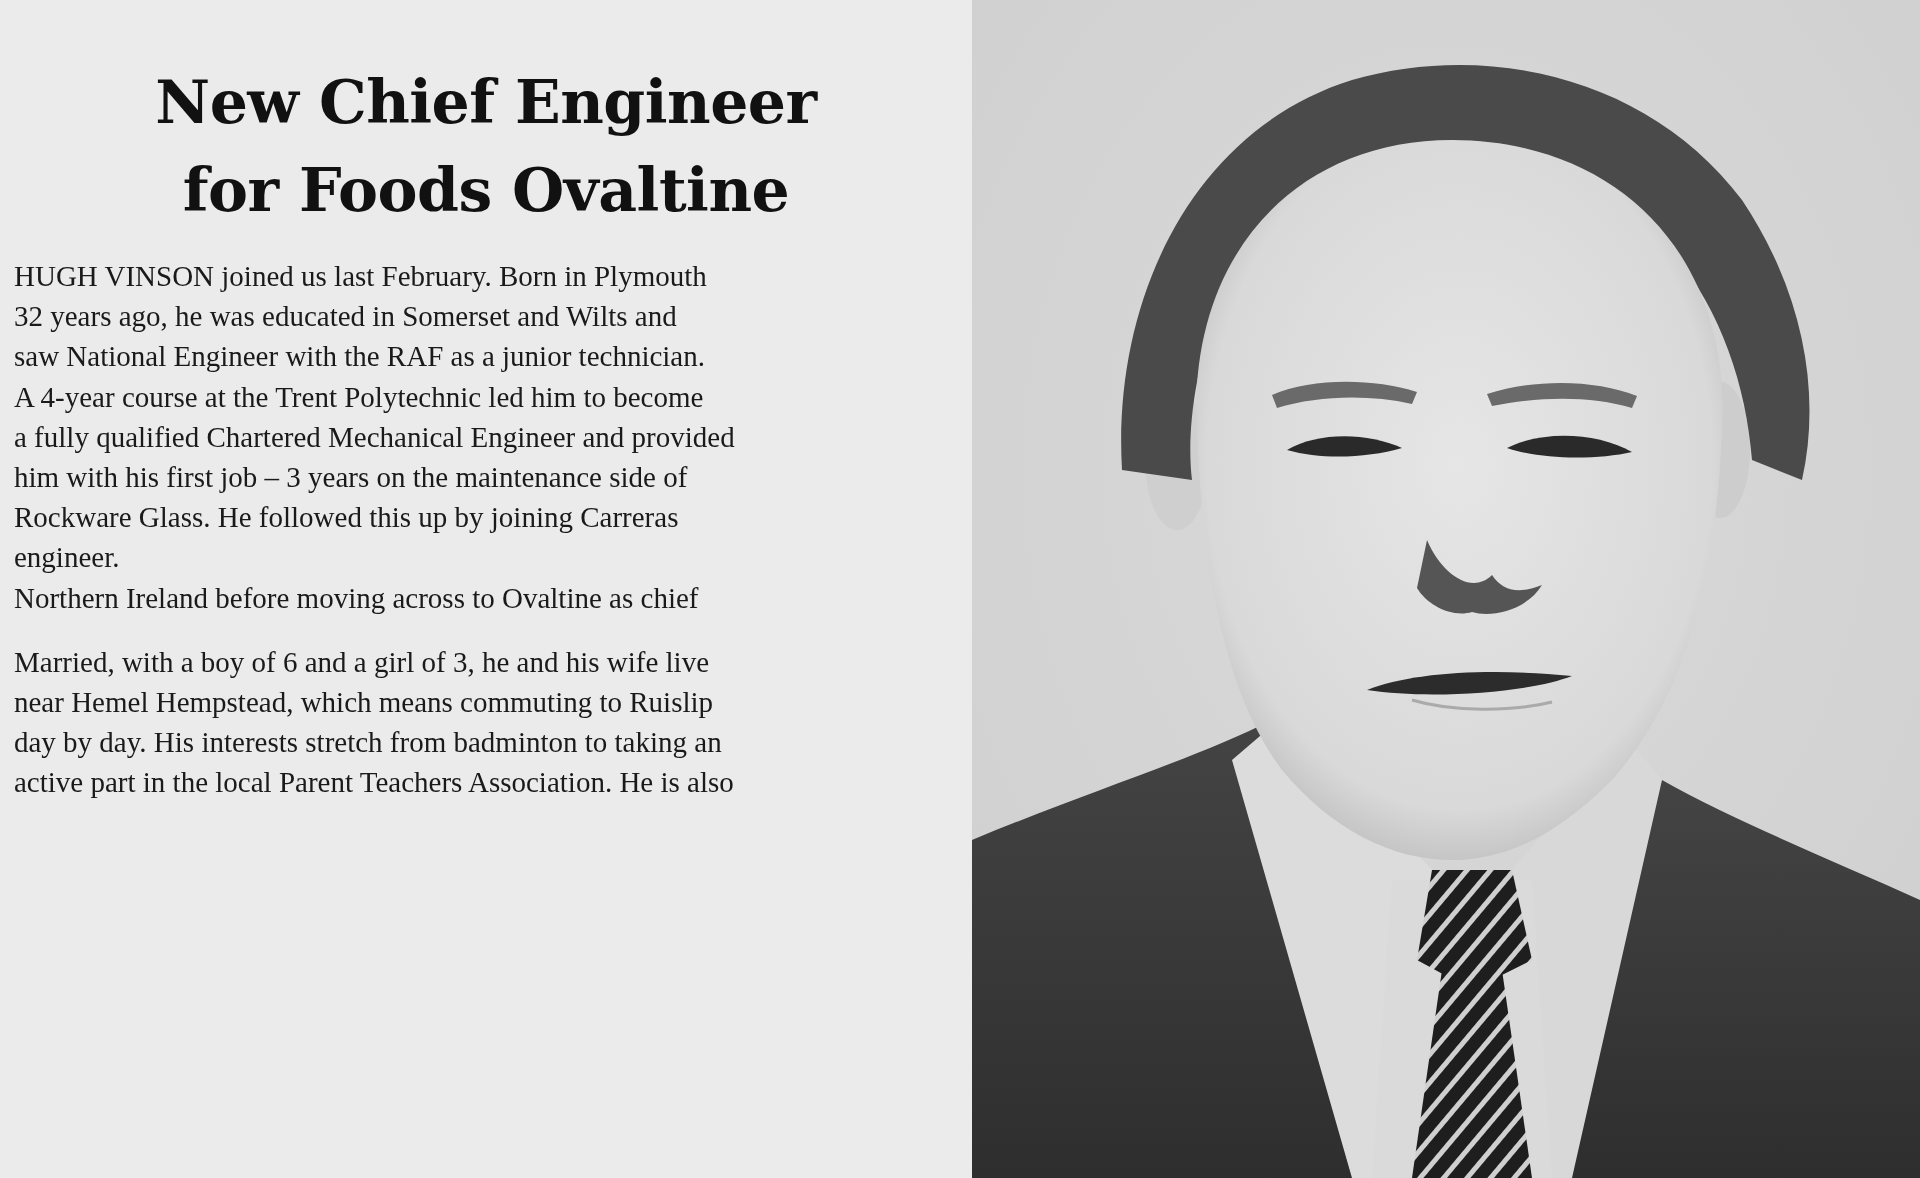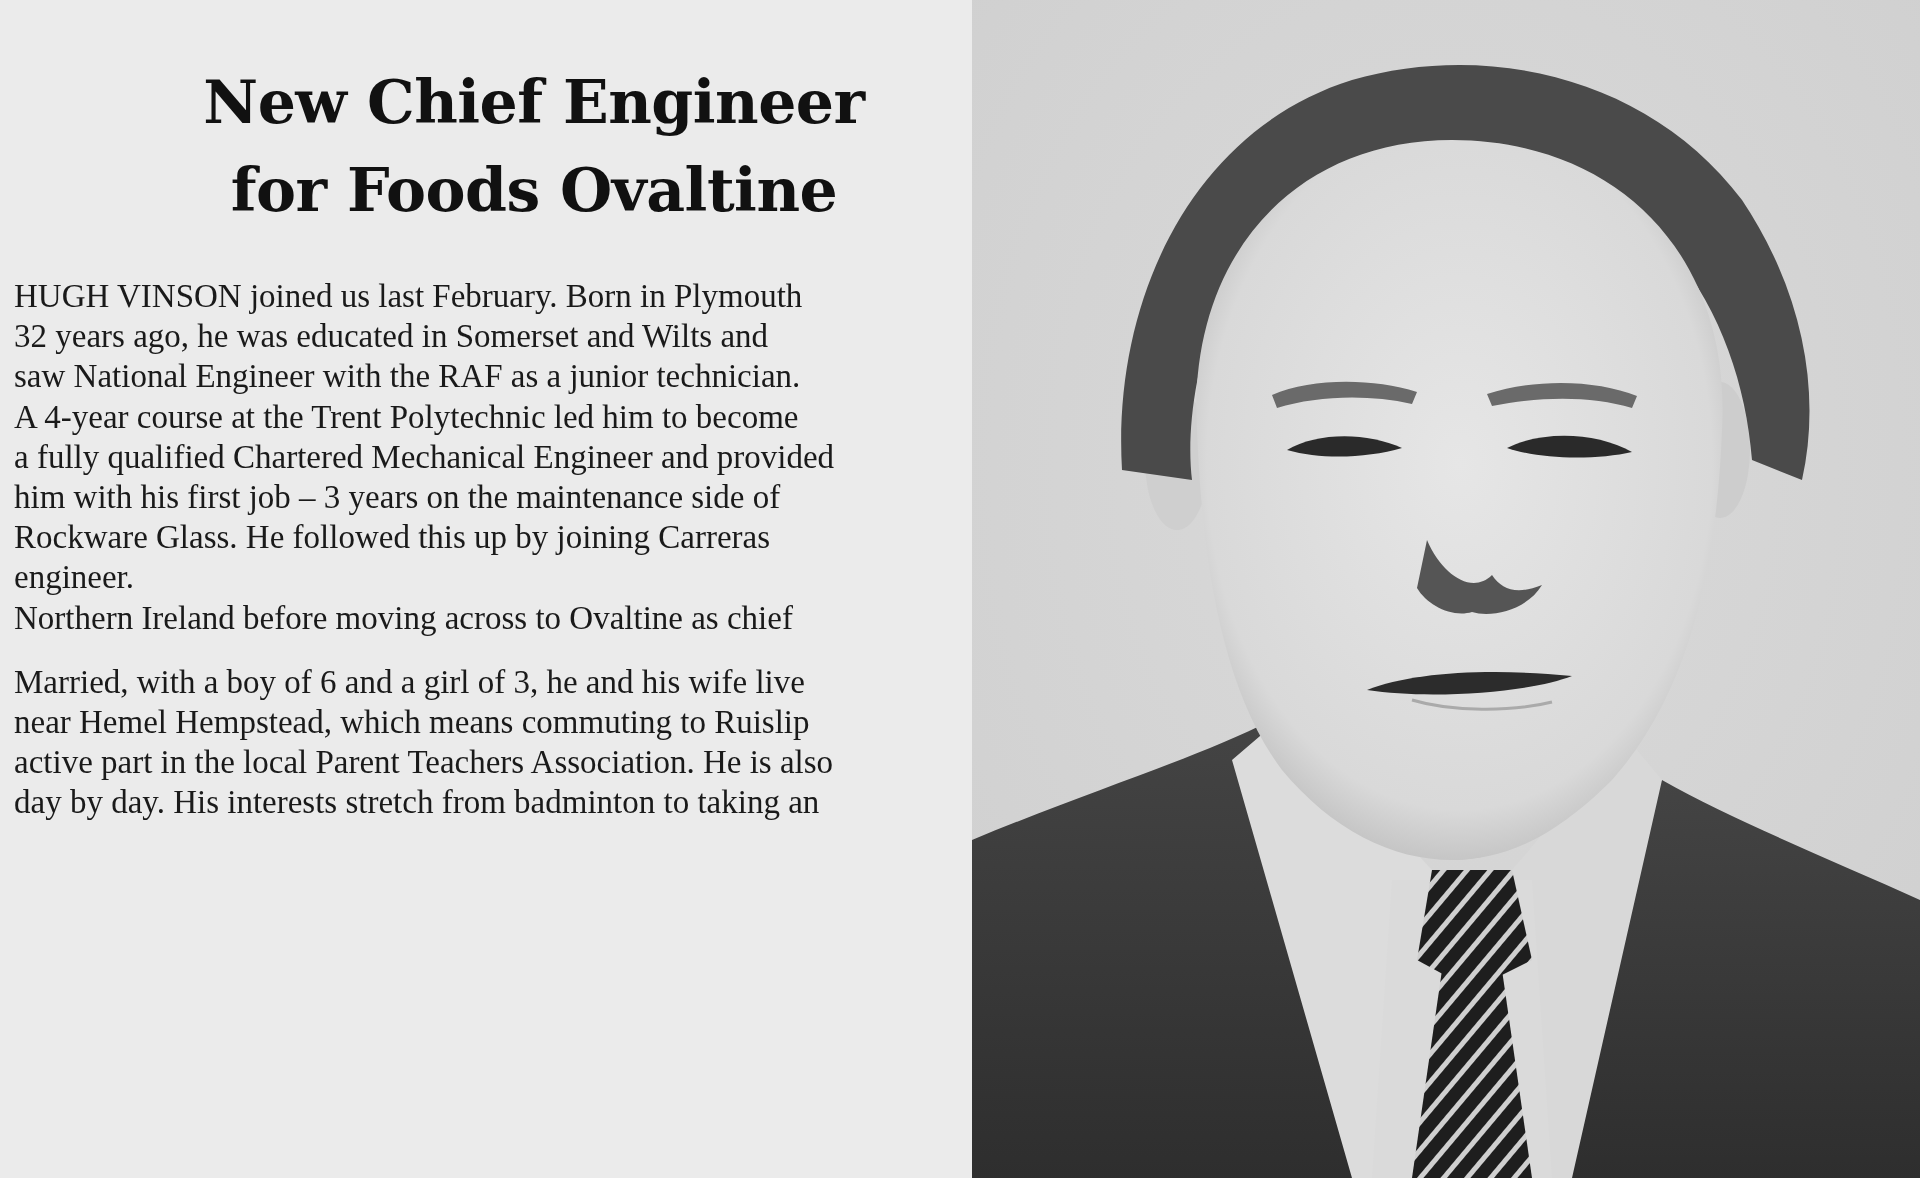--- a/index.html
+++ b/index.html
@@ -29,33 +29,31 @@
       left: 0;
       top: 18px;
       width: 972px;
       text-align: center;
       font-family: "DejaVu Serif", "Liberation Serif", serif;
       font-weight: bold;
       font-size: 60px;
       line-height: 88px;
       color: #111;
       letter-spacing: -0.5px;
-      padding-left: 48px;
     }
     .headline span { display: block; }
     .article-body {
       position: absolute;
       left: 14px;
       top: 256px;
       width: 950px;
       font-family: "Liberation Serif", "DejaVu Serif", serif;
-      font-size: 33px;
+      font-size: 29px;
       line-height: 40.2px;
       color: #1a1a1a;
-      margin-top: 20px;
     }
     .paragraph { margin: 0; }
     .paragraph + .paragraph { margin-top: 24px; }
     .line { display: block; white-space: nowrap; }
     .photo {
       position: absolute;
       left: 972px;
       top: 0;
       width: 948px;
       height: 1178px;
@@ -83,22 +81,22 @@
         <span class="line">A 4-year course at the Trent Polytechnic led him to become</span>
         <span class="line">a fully qualified Chartered Mechanical Engineer and provided</span>
         <span class="line">him with his first job – 3 years on the maintenance side of</span>
         <span class="line">Rockware Glass. He followed this up by joining Carreras</span>
         <span class="line">engineer.</span>
         <span class="line">Northern Ireland before moving across to Ovaltine as chief</span>
       </p>
       <p class="paragraph">
         <span class="line">Married, with a boy of 6 and a girl of 3, he and his wife live</span>
         <span class="line">near Hemel Hempstead, which means commuting to Ruislip</span>
+        <span class="line">day by day. His interests stretch from badminton to taking an</span>
         <span class="line">active part in the local Parent Teachers Association. He is also</span>
-        <span class="line">day by day. His interests stretch from badminton to taking an</span>
       </p>
     </div>
   </div>
 
   <div class="photo">
     <svg width="948" height="1178" viewBox="0 0 948 1178" xmlns="http://www.w3.org/2000/svg">
       <defs>
         <radialGradient id="bgGrad" cx="50%" cy="40%" r="75%">
           <stop offset="0%" stop-color="#dadada"></stop>
           <stop offset="100%" stop-color="#cfcfcf"></stop>

